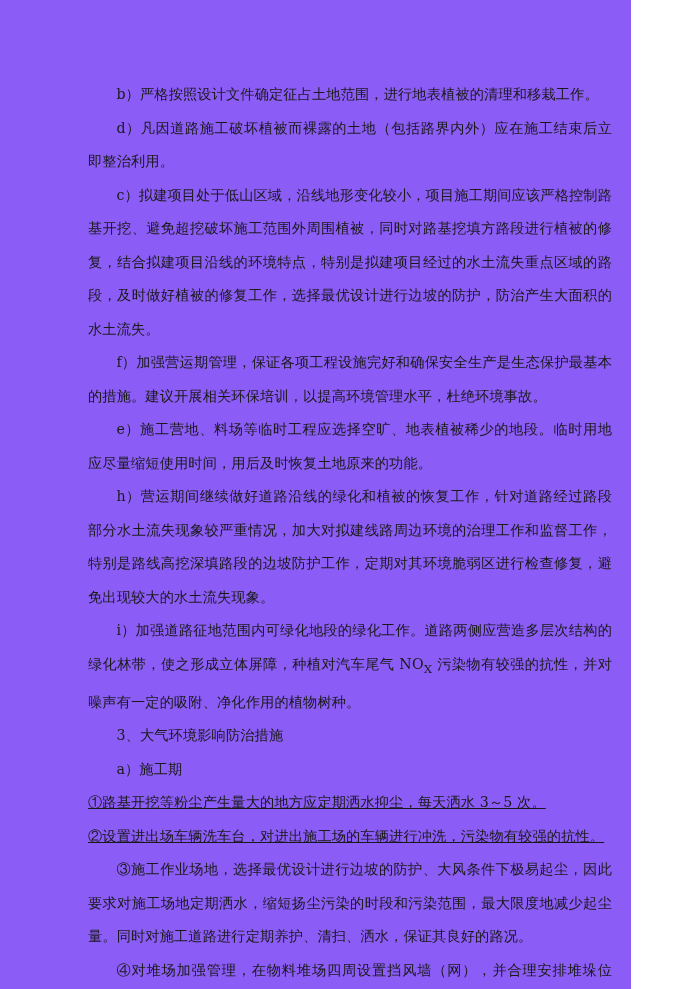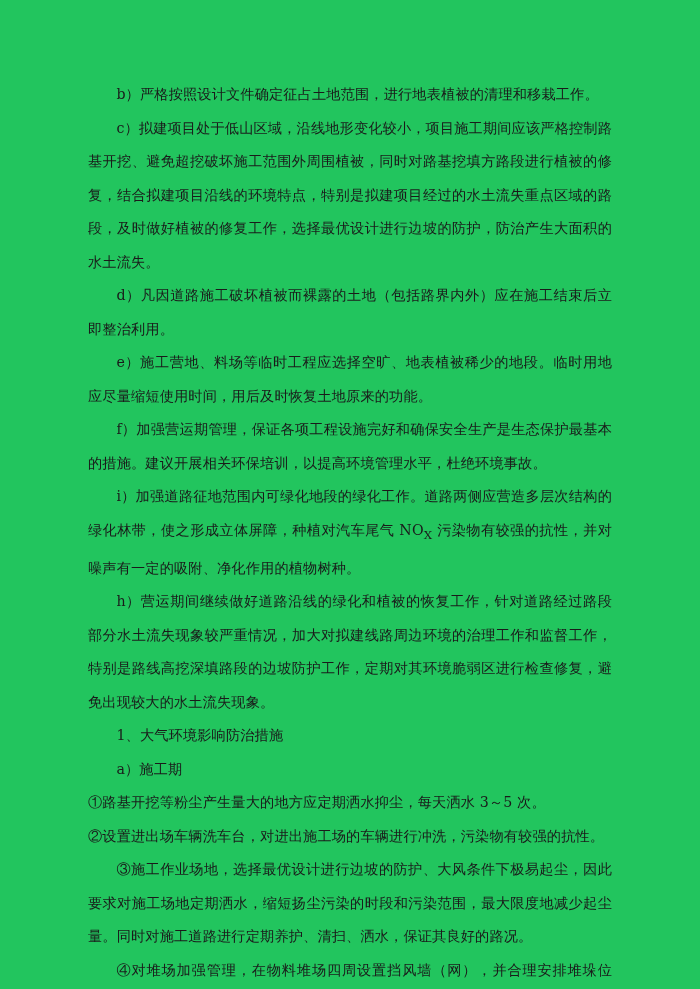--- a/index.html
+++ b/index.html
@@ -2,23 +2,23 @@
 <html><head>
 <meta charset="utf-8">
 <style>
   html, body {
     margin: 0;
     padding: 0;
     background: #ffffff;
   }
   .page {
     position: relative;
-    width: 700px;
+    width: 631px;
     height: 989px;
-    background: #22c55e;
+    background: #8b5cf6;
     overflow: hidden;
   }
   .content {
     position: absolute;
     left: 88px;
     top: 78px;
     width: 524px;
     font-family: "DejaVu Serif", "Liberation Serif", serif;
     font-size: 14.2px;
     line-height: 33.5px;
@@ -26,35 +26,36 @@
     text-align: justify;
     text-justify: inter-ideograph;
   }
   .para {
     margin: 0;
     text-indent: 2em;
     letter-spacing: 0.15px;
   }
   .para.nodent {
     text-indent: 0;
+    text-decoration: underline;
   }
 </style>
 </head>
 <body>
 
 <div class="page">
   <div class="content">
     <p class="para">b）严格按照设计文件确定征占土地范围，进行地表植被的清理和移栽工作。</p>
+    <p class="para">d）凡因道路施工破坏植被而裸露的土地（包括路界内外）应在施工结束后立即整治利用。</p>
     <p class="para">c）拟建项目处于低山区域，沿线地形变化较小，项目施工期间应该严格控制路基开挖、避免超挖破坏施工范围外周围植被，同时对路基挖填方路段进行植被的修复，结合拟建项目沿线的环境特点，特别是拟建项目经过的水土流失重点区域的路段，及时做好植被的修复工作，选择最优设计进行边坡的防护，防治产生大面积的水土流失。</p>
-    <p class="para">d）凡因道路施工破坏植被而裸露的土地（包括路界内外）应在施工结束后立即整治利用。</p>
+    <p class="para">f）加强营运期管理，保证各项工程设施完好和确保安全生产是生态保护最基本的措施。建议开展相关环保培训，以提高环境管理水平，杜绝环境事故。</p>
     <p class="para">e）施工营地、料场等临时工程应选择空旷、地表植被稀少的地段。临时用地应尽量缩短使用时间，用后及时恢复土地原来的功能。</p>
-    <p class="para">f）加强营运期管理，保证各项工程设施完好和确保安全生产是生态保护最基本的措施。建议开展相关环保培训，以提高环境管理水平，杜绝环境事故。</p>
+    <p class="para">h）营运期间继续做好道路沿线的绿化和植被的恢复工作，针对道路经过路段部分水土流失现象较严重情况，加大对拟建线路周边环境的治理工作和监督工作，特别是路线高挖深填路段的边坡防护工作，定期对其环境脆弱区进行检查修复，避免出现较大的水土流失现象。</p>
     <p class="para">i）加强道路征地范围内可绿化地段的绿化工作。道路两侧应营造多层次结构的绿化林带，使之形成立体屏障，种植对汽车尾气 NO<sub>X</sub> 污染物有较强的抗性，并对噪声有一定的吸附、净化作用的植物树种。</p>
-    <p class="para">h）营运期间继续做好道路沿线的绿化和植被的恢复工作，针对道路经过路段部分水土流失现象较严重情况，加大对拟建线路周边环境的治理工作和监督工作，特别是路线高挖深填路段的边坡防护工作，定期对其环境脆弱区进行检查修复，避免出现较大的水土流失现象。</p>
-    <p class="para">1、大气环境影响防治措施</p>
+    <p class="para">3、大气环境影响防治措施</p>
     <p class="para">a）施工期</p>
     <p class="para nodent">①路基开挖等粉尘产生量大的地方应定期洒水抑尘，每天洒水 3～5 次。</p>
     <p class="para nodent">②设置进出场车辆洗车台，对进出施工场的车辆进行冲洗，污染物有较强的抗性。</p>
     <p class="para">③施工作业场地，选择最优设计进行边坡的防护、大风条件下极易起尘，因此要求对施工场地定期洒水，缩短扬尘污染的时段和污染范围，最大限度地减少起尘量。同时对施工道路进行定期养护、清扫、洒水，保证其良好的路况。</p>
     <p class="para">④对堆场加强管理，在物料堆场四周设置挡风墙（网），并合理安排堆垛位置，必要时在堆垛表面掺和外加剂或喷洒润滑剂以使材料稳定，减少可能的起尘量。</p>
 
   </div>
 </div>
 
 </body></html>

